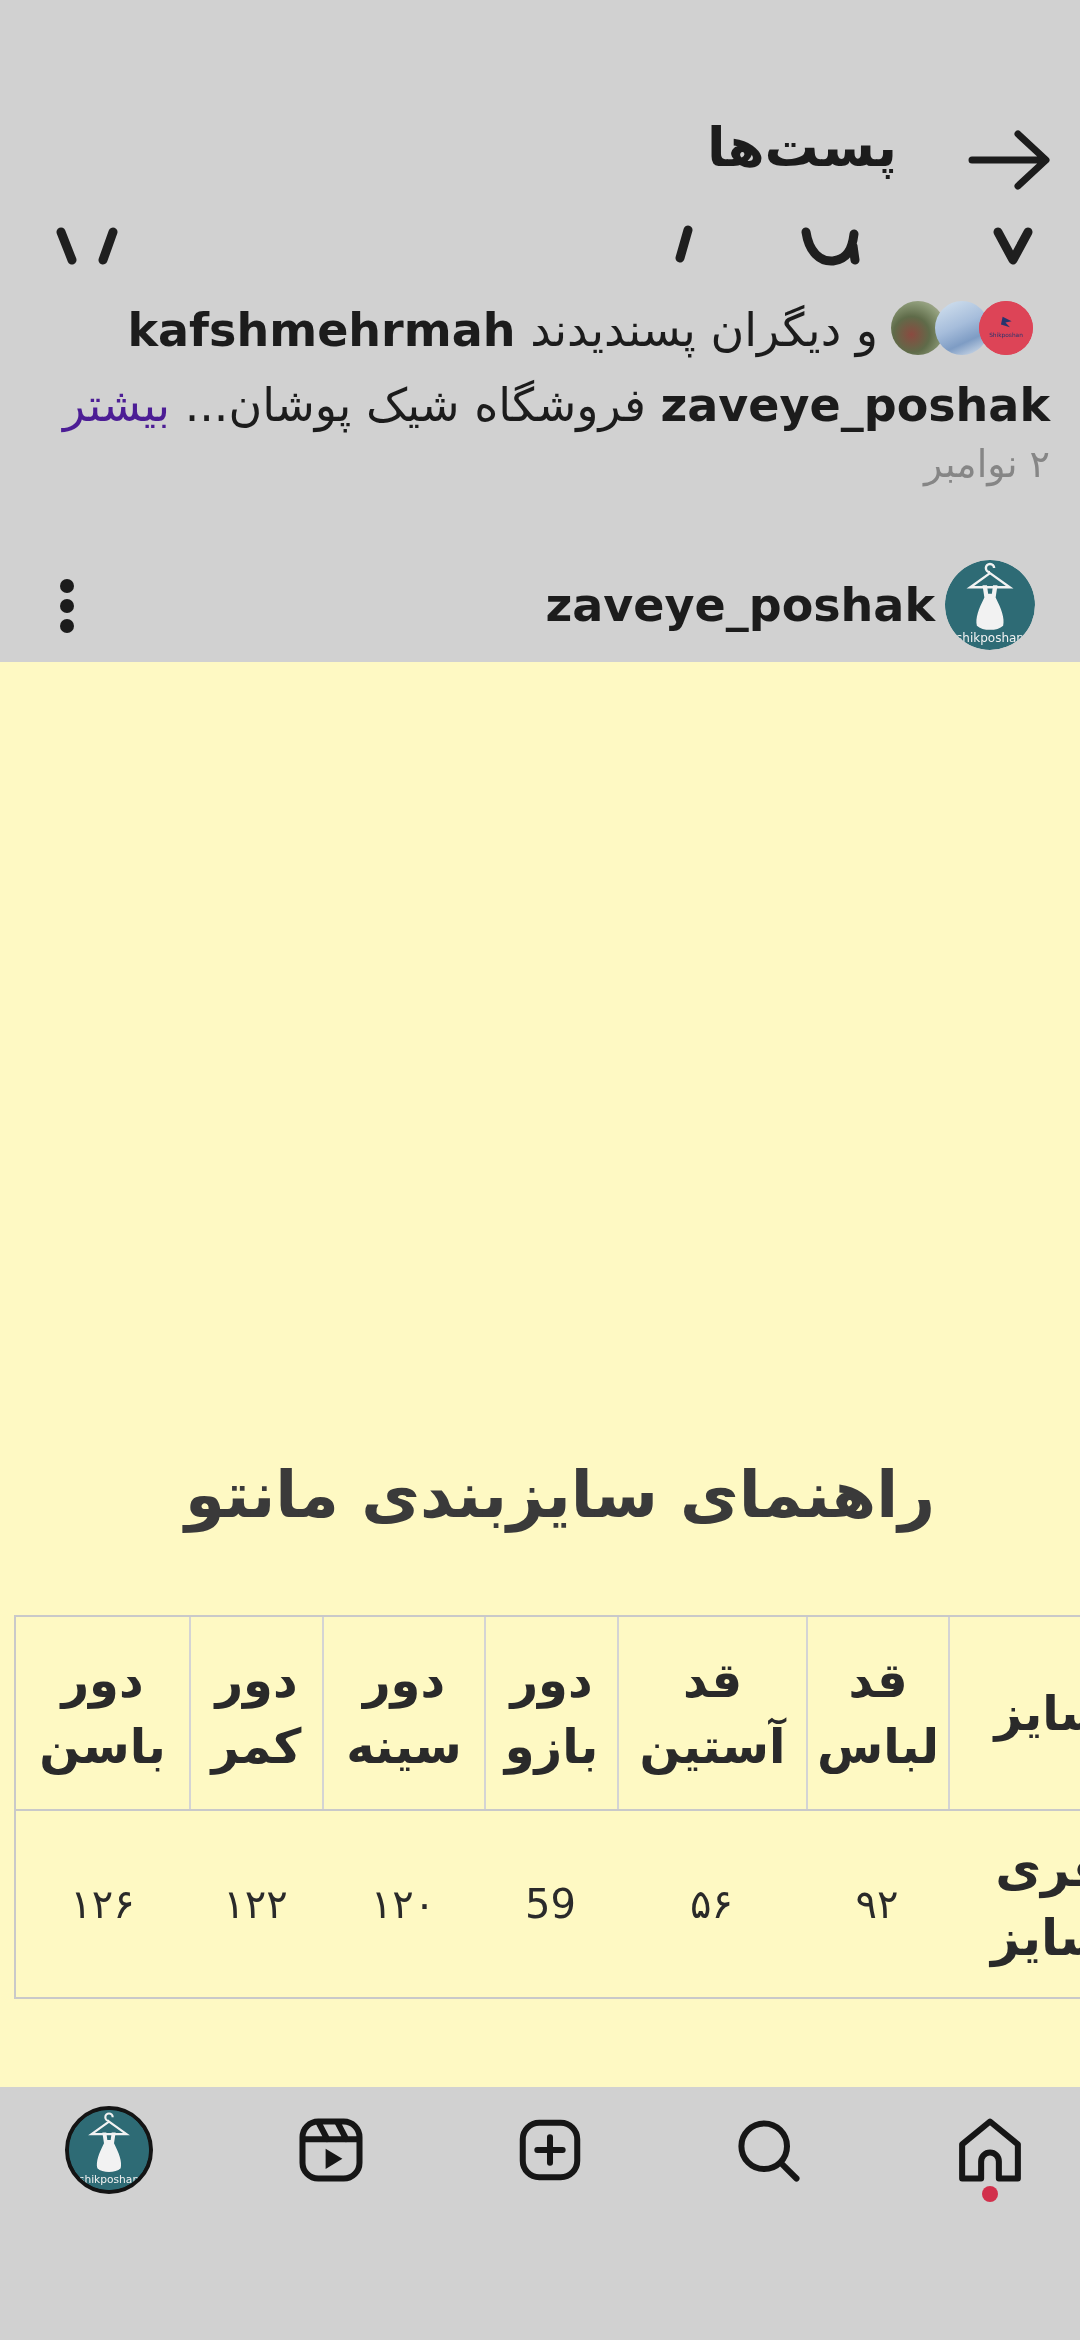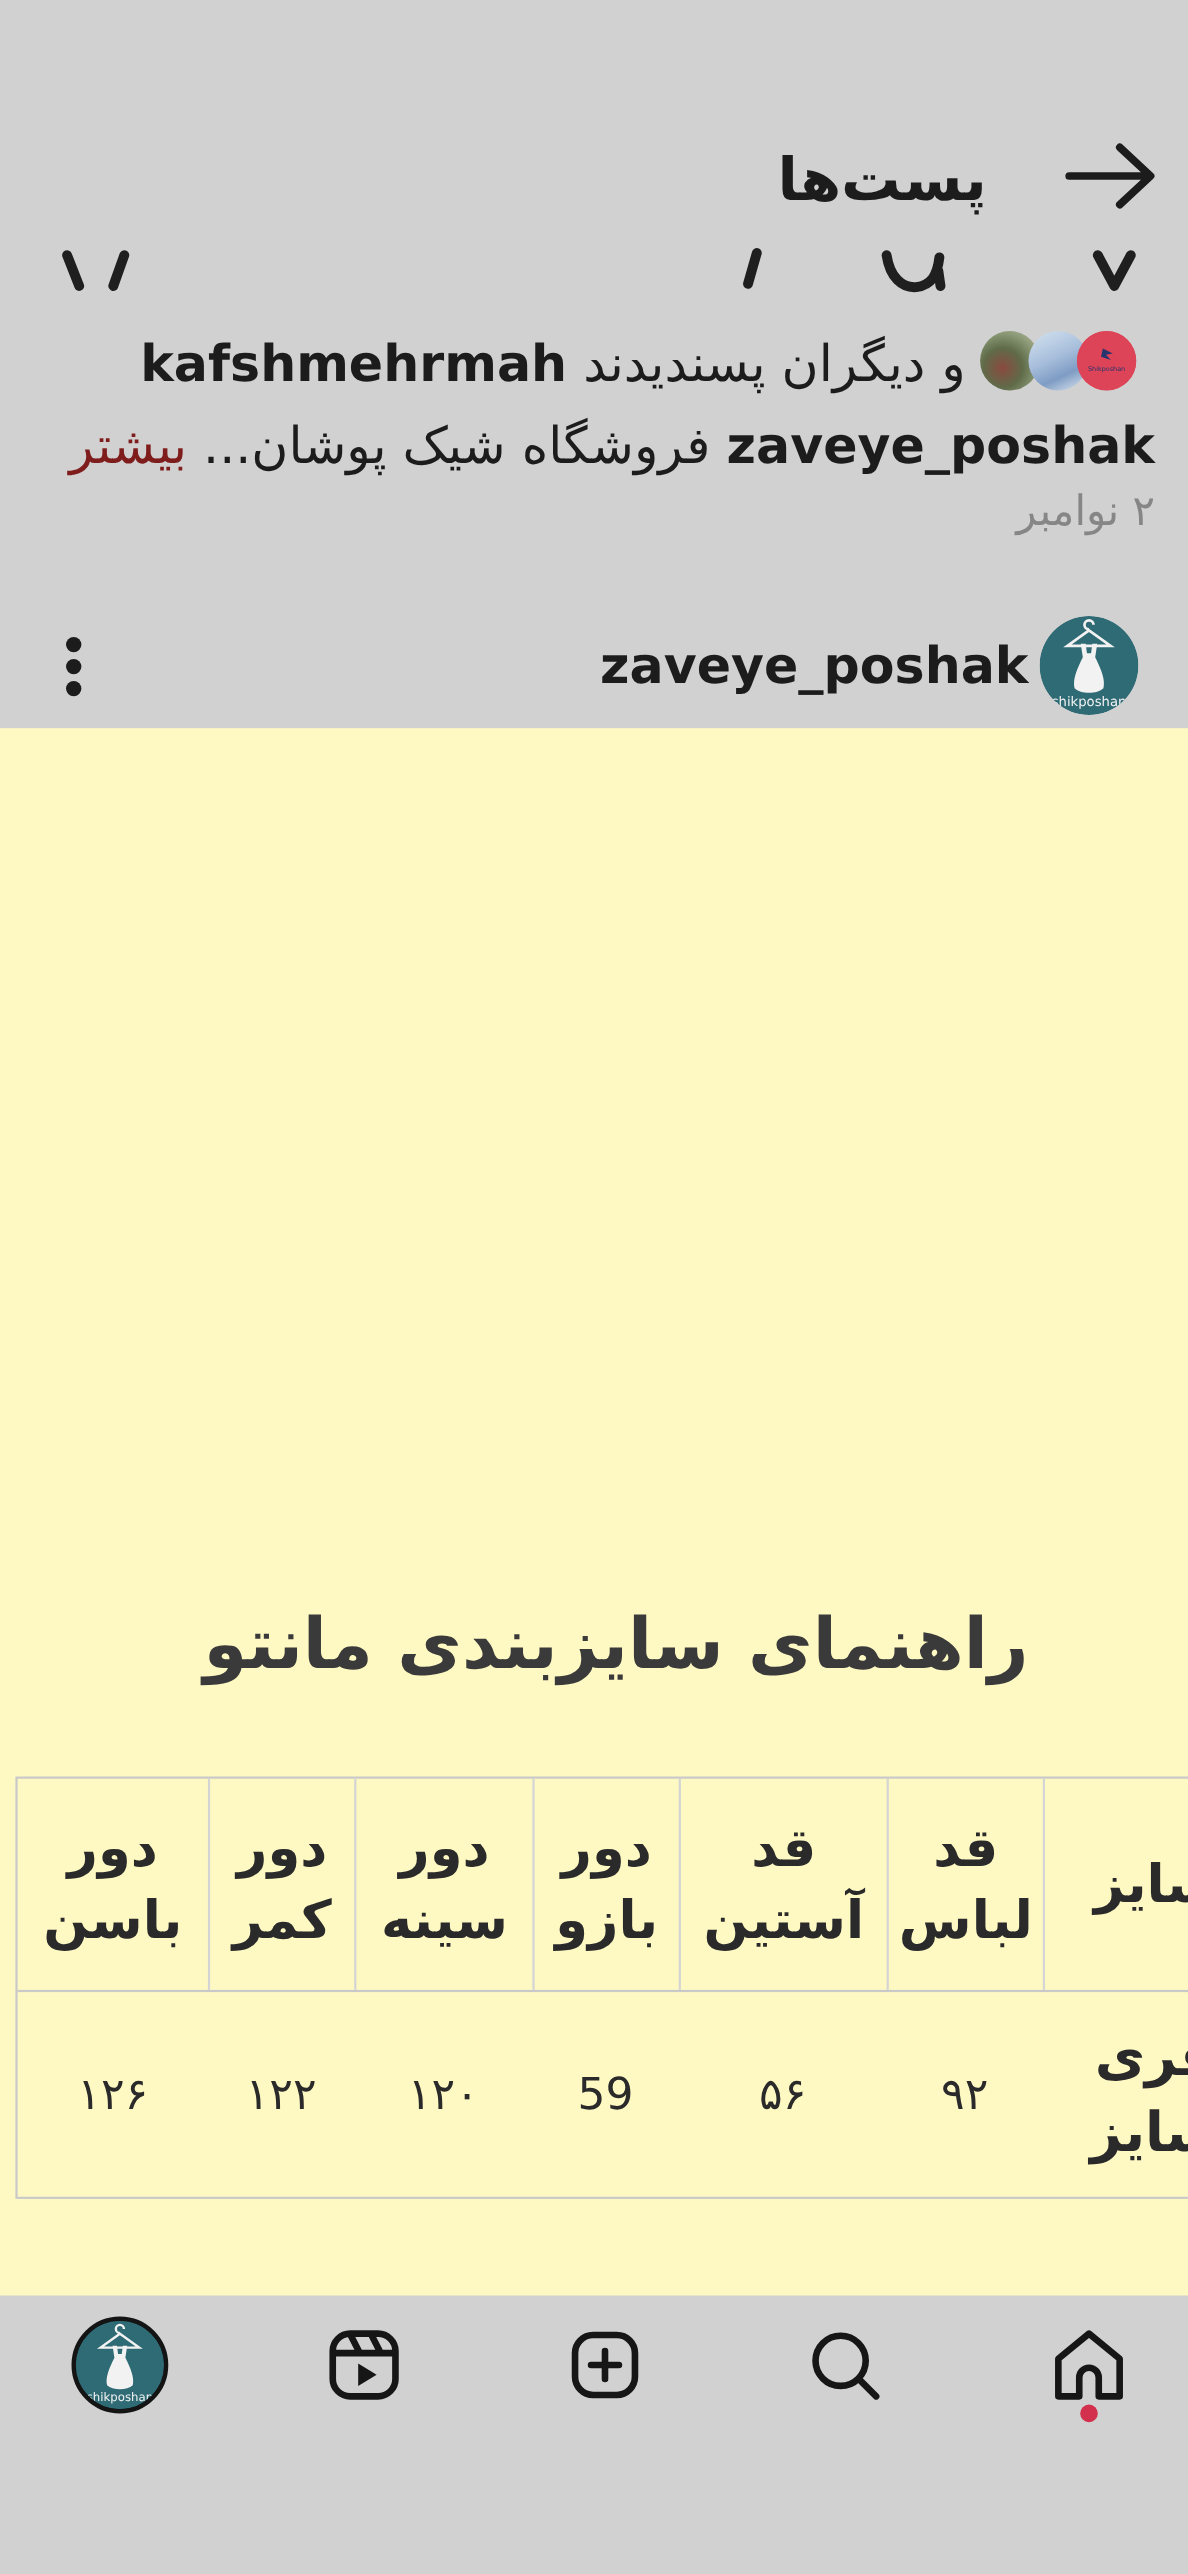--- a/index.html
+++ b/index.html
@@ -5,36 +5,36 @@
   html,body{margin:0;padding:0;}
   body{
     width:1080px;height:2340px;position:relative;overflow:hidden;
     background:#d1d1d1;
     font-family:"DejaVu Sans","Liberation Sans",sans-serif;
     color:#1c1c1c;
   }
   .abs{position:absolute;}
   
   .topbar-title{
-    top:132px;right:183px;font-size:54px;font-weight:700;direction:rtl;white-space:nowrap;
+    top:116px;right:183px;font-size:54px;font-weight:700;direction:rtl;white-space:nowrap;
   }
   .back-btn{top:122px;right:24px;width:90px;height:76px;}
   
   .frag-row{top:220px;left:0;width:1080px;height:55px;}
   
   .likes-avatars{top:301px;right:47px;width:141px;height:54px;}
   .likes-avatars .pav{position:absolute;top:0;width:54px;height:54px;border-radius:50%;overflow:hidden;}
   .pav1{right:0;z-index:3;background:#dd4457;}
   .pav2{right:44px;z-index:2;background:linear-gradient(155deg,#d6e4f0 0%,#a6bddb 45%,#7e9cc4 70%,#e4ebf2 100%);}
   .pav3{right:88px;z-index:1;background:radial-gradient(circle at 38% 62%,#8a4a40 0%,#5f6b49 38%,#8d9b78 68%,#c6beb2 100%);}
   .likes-text{top:303px;right:202px;font-size:46px;direction:rtl;white-space:nowrap;}
   .likes-text b{font-weight:700;margin-left:20px;}
   .caption-line{top:378px;right:30px;font-size:46px;direction:rtl;white-space:nowrap;}
   .caption-line .uname{font-weight:700;}
-  .caption-line .more{color:#7f1d1d;margin-left:37px;}
+  .caption-line .more{color:#4c1d95;margin-left:37px;}
   .date-line{top:442px;right:30px;font-size:38px;color:#868686;direction:rtl;white-space:nowrap;}
   
   .ph-avatar{top:560px;right:45px;width:90px;height:90px;border-radius:50%;overflow:hidden;}
   .ph-username{top:578px;right:145px;font-size:46px;font-weight:700;white-space:nowrap;}
   .ph-menu{top:578px;left:52px;width:30px;height:56px;}
   
   .post-panel{top:662px;left:0;width:1080px;height:1425px;background:#fef9c3;}
   .sg-title{position:absolute;top:796px;left:0;width:1120px;text-align:center;
     font-size:64px;font-weight:700;color:#3a3a3a;direction:rtl;}
   

